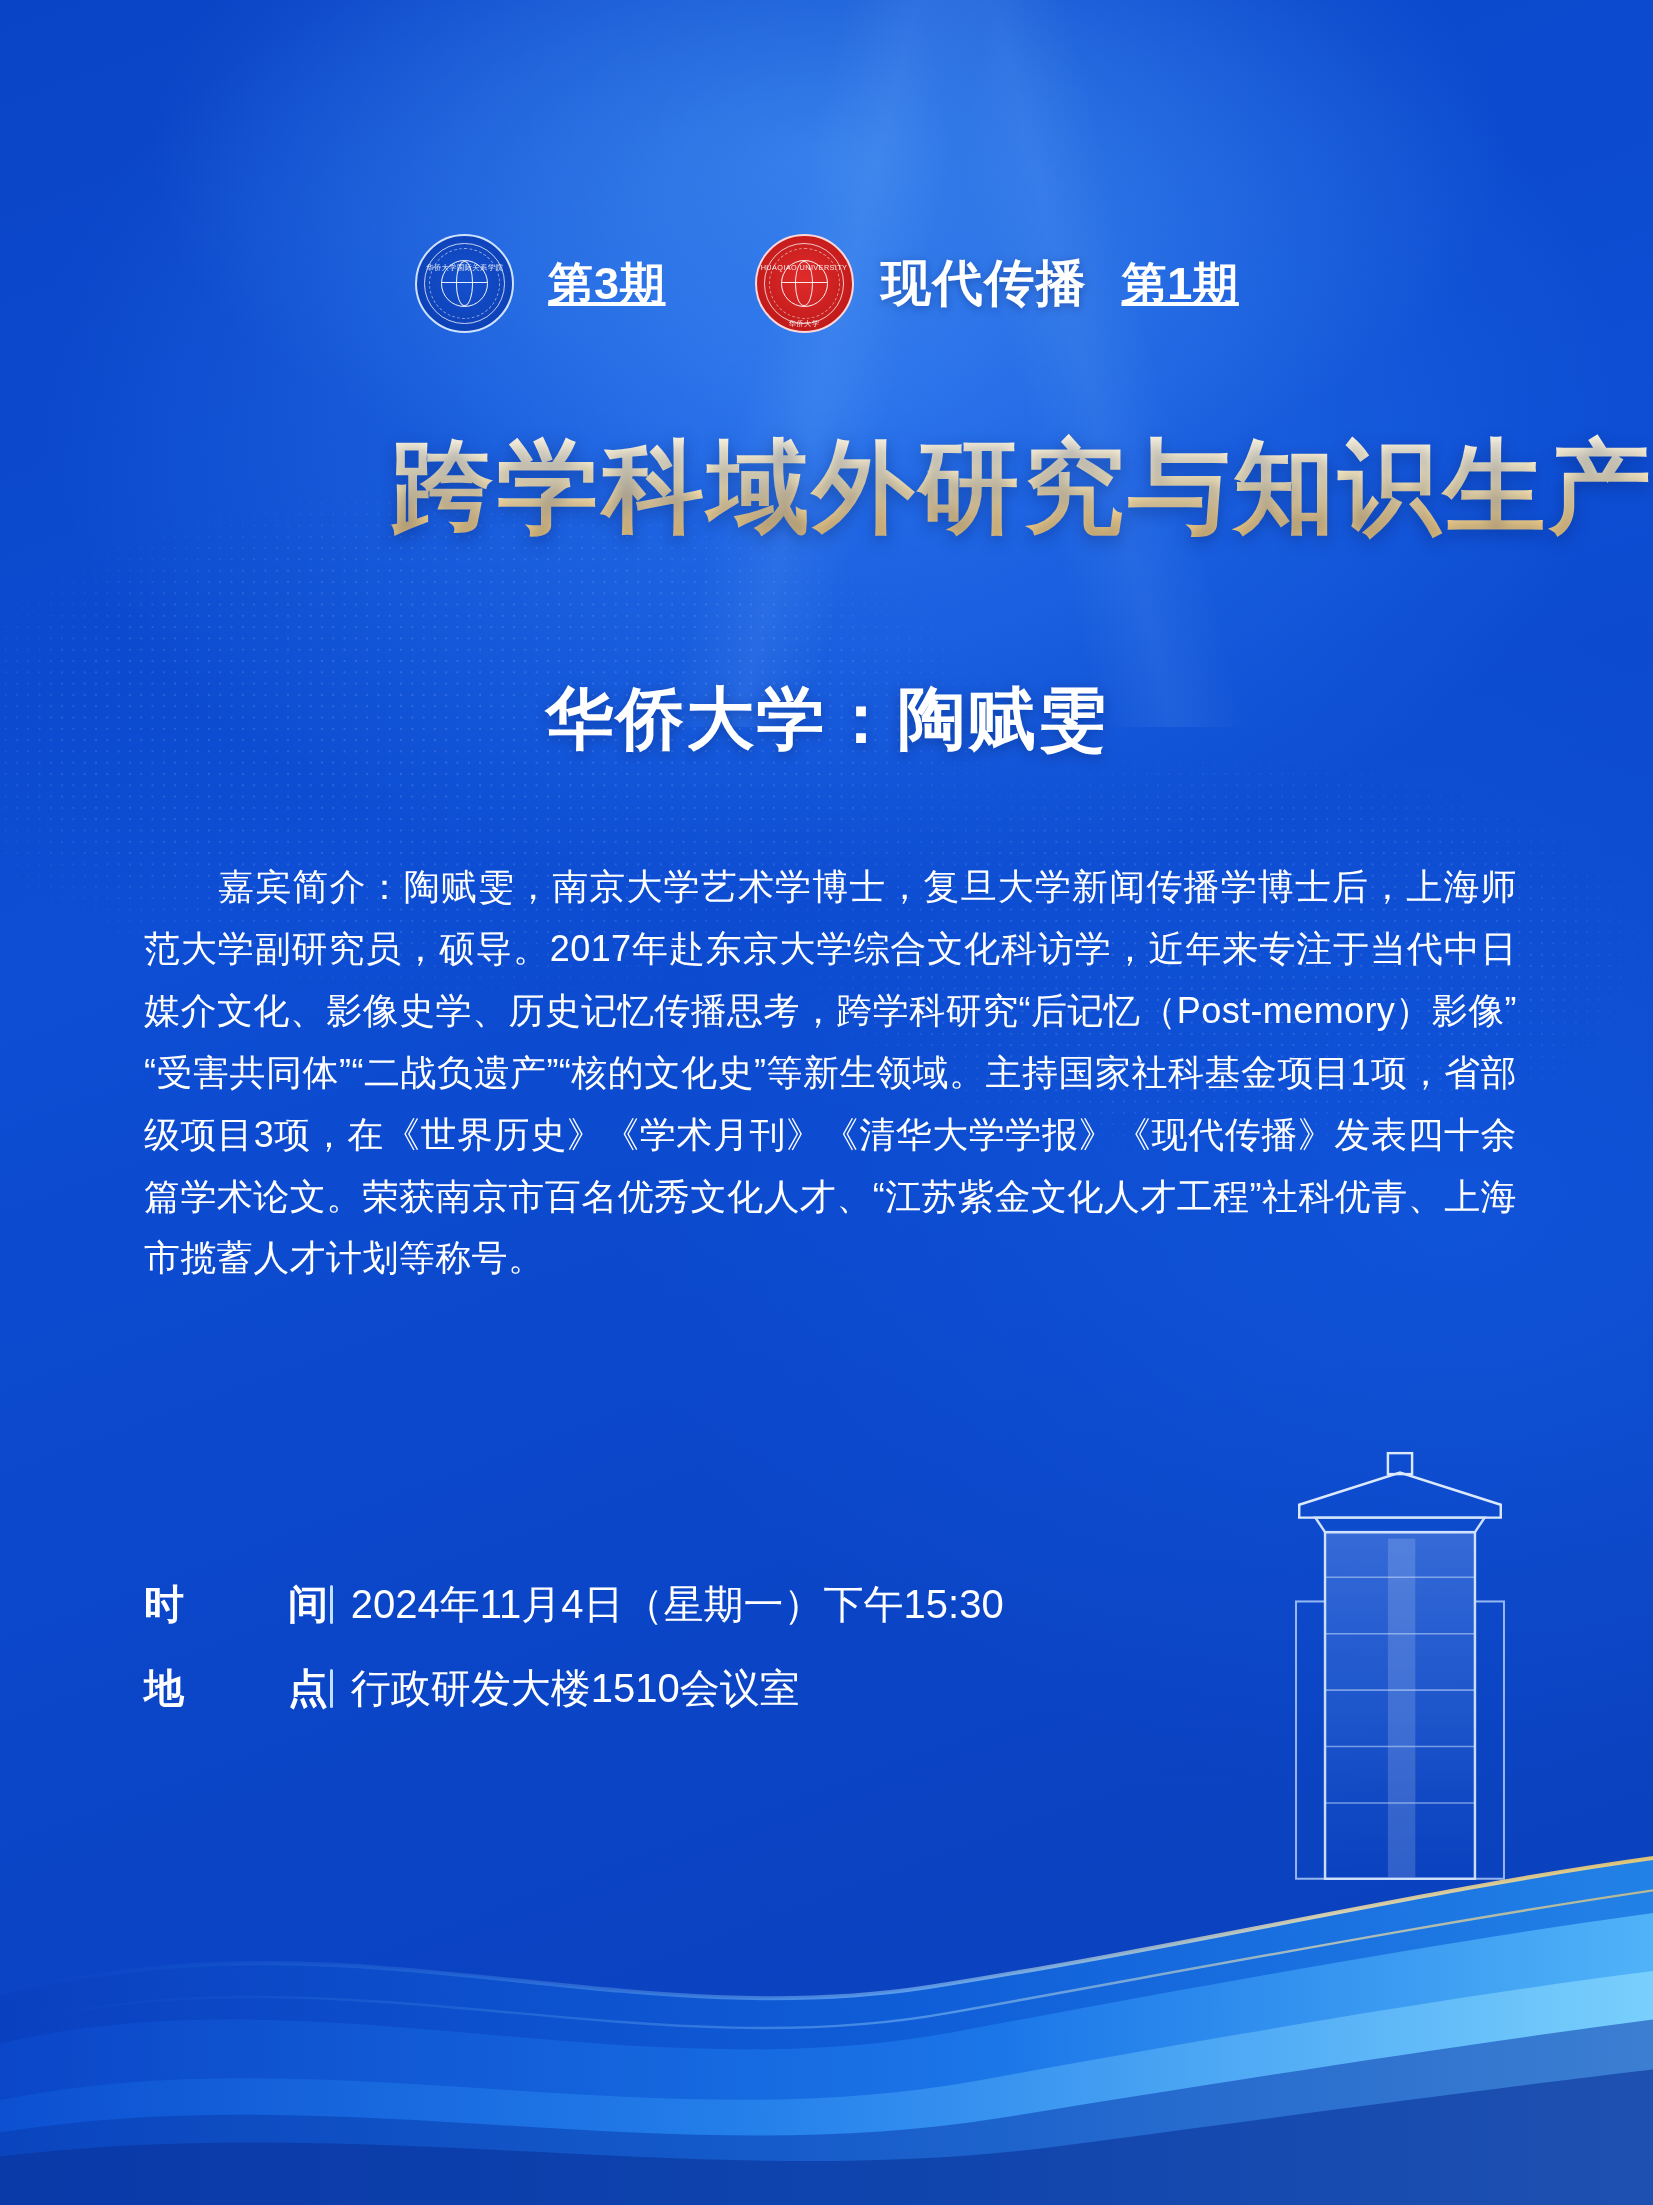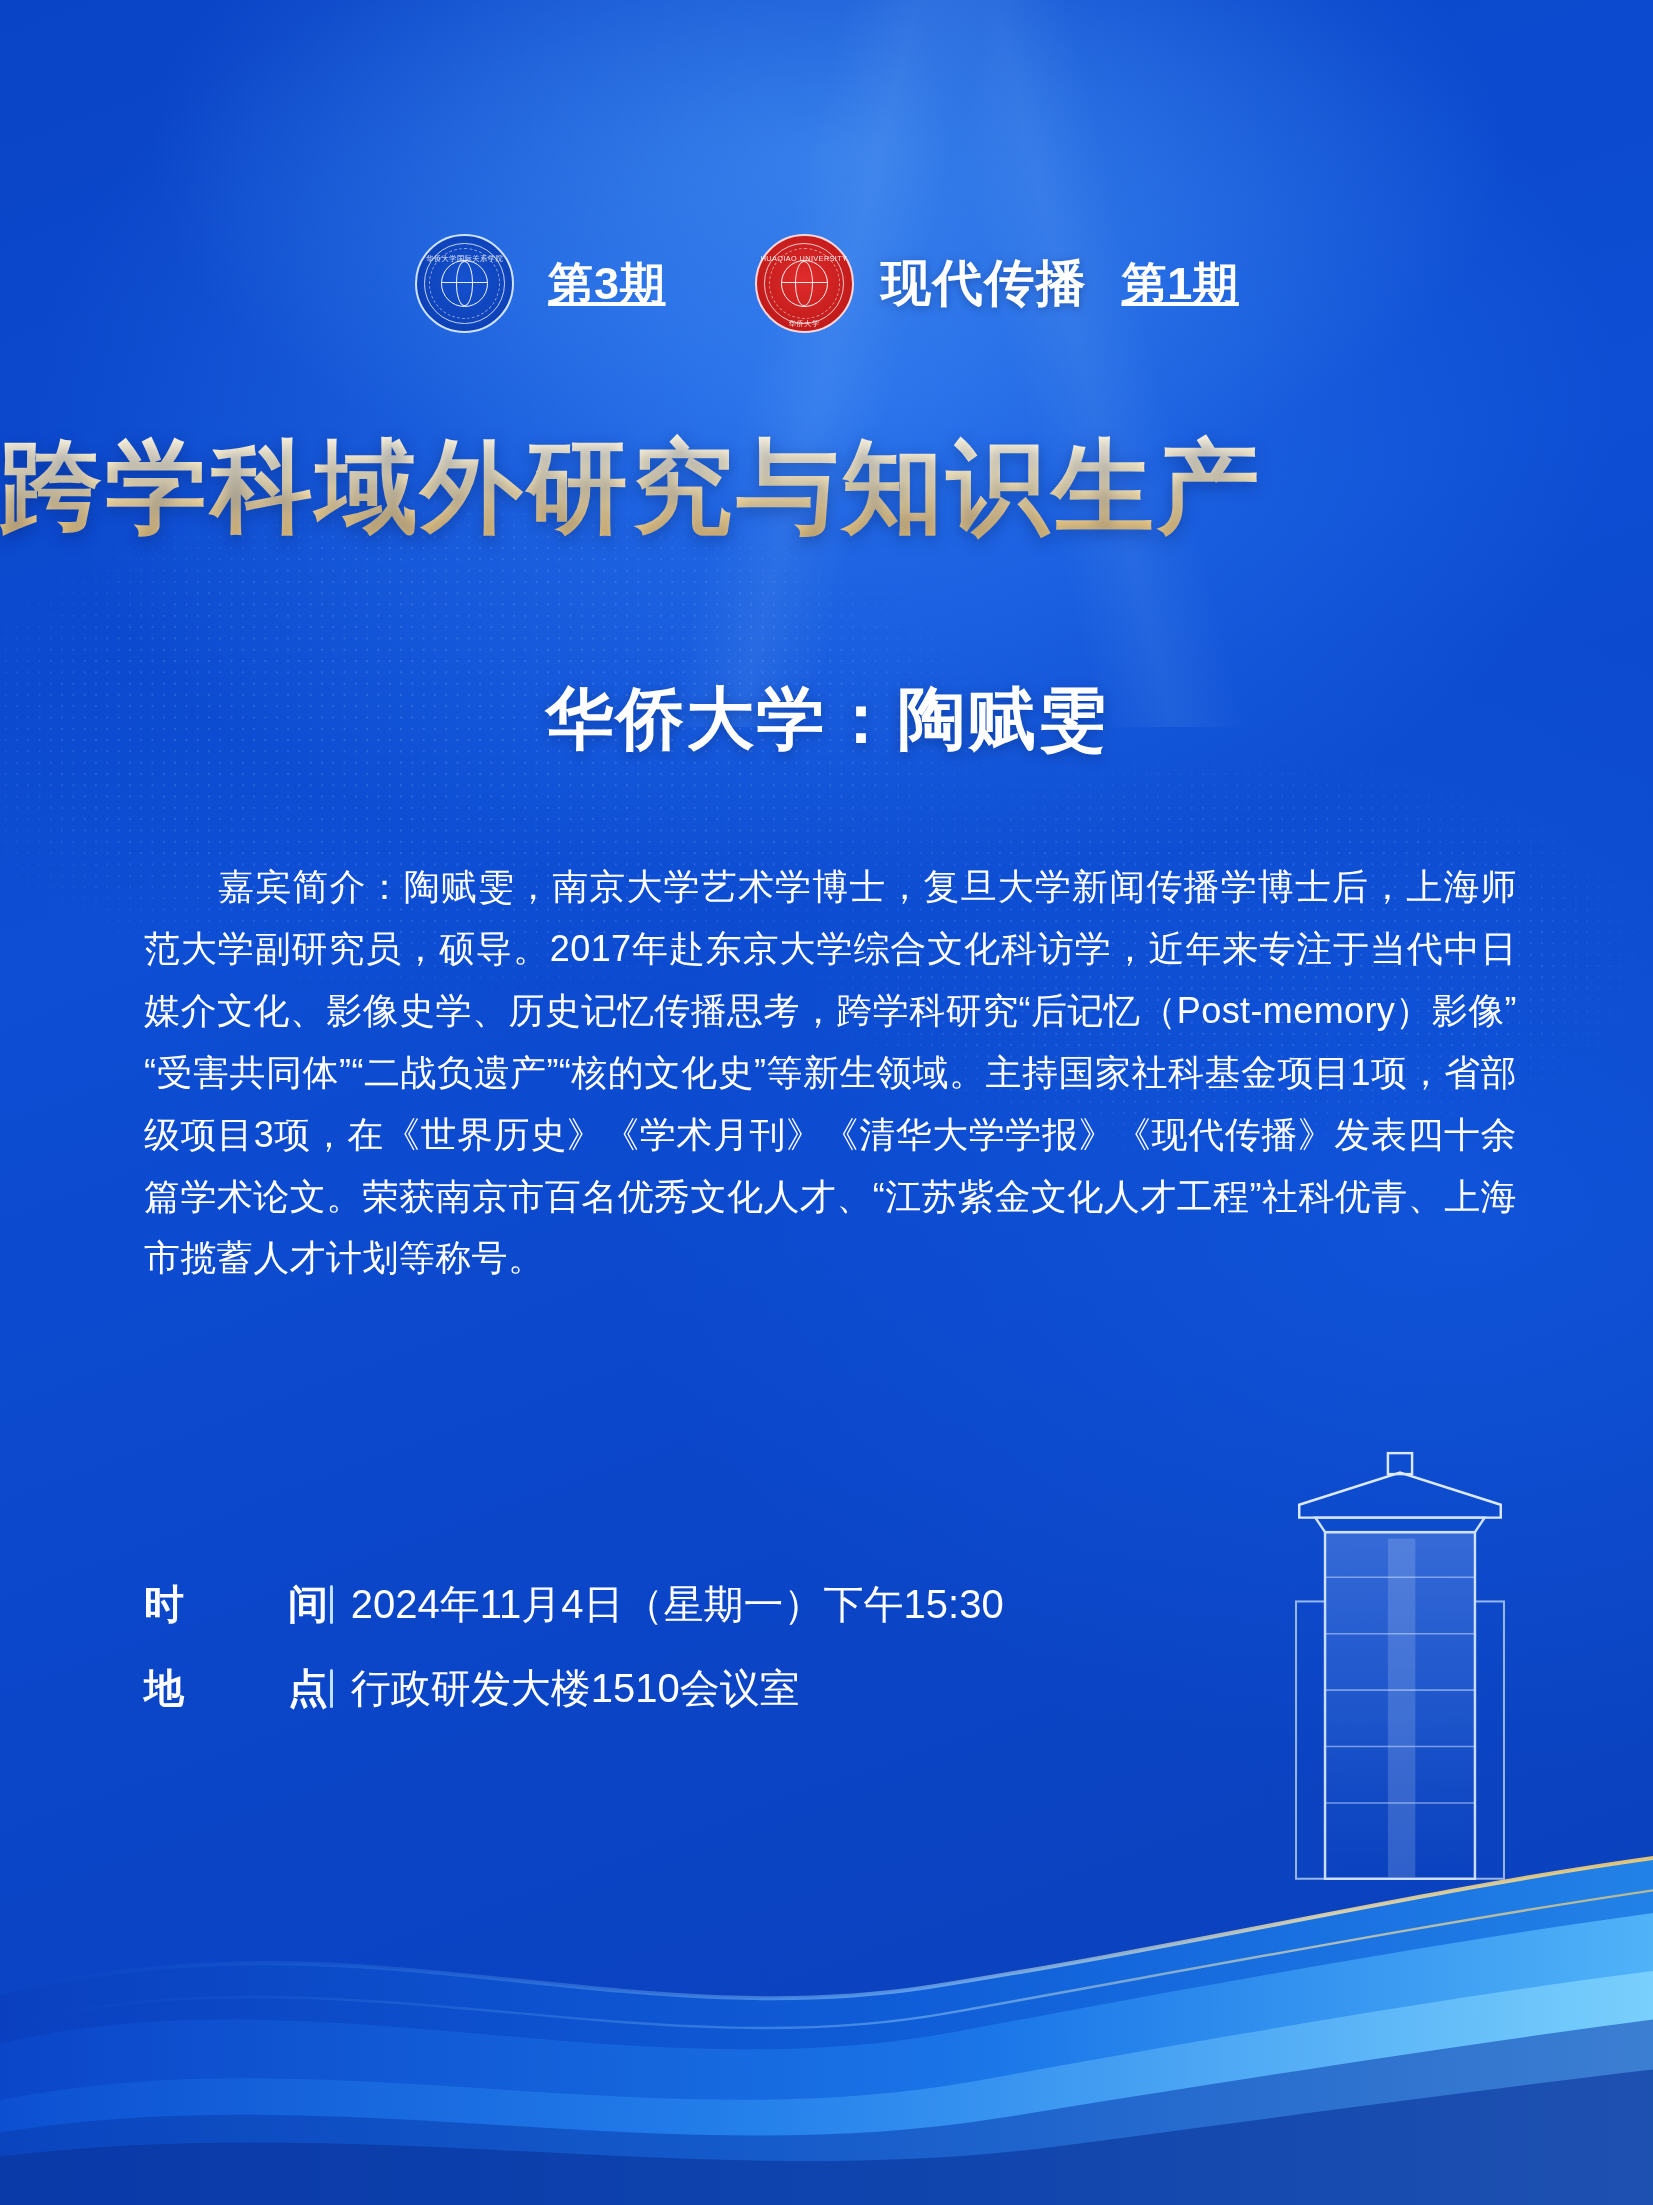--- a/index.html
+++ b/index.html
@@ -111,21 +111,21 @@
     border: 0.8px dashed rgba(255,255,255,0.55);
   }
   .logo .tinytext {
     position: absolute;
     font-size: 7.3px;
     color: rgba(255,255,255,0.9);
     letter-spacing: 0.4px;
     width: 100%;
     text-align: center;
   }
-  .logo .tinytext.top { top: 18px; }
+  .logo .tinytext.top { top: 27px; }
   .logo .tinytext.bottom { bottom: 2px; }
 
   .header-title {
     font-size: 50px;
     font-weight: bold;
     color: #ffffff;
     letter-spacing: 1.6px;
     text-shadow: 0 1.6px 8px rgba(0,20,80,0.35);
     white-space: nowrap;
   }
@@ -138,21 +138,21 @@
     margin-left: 6.5px;
     text-decoration: underline;
   }
   .header-gap { width: 34px; }
 
   
   .main-title {
     position: absolute;
     top: 420px;
     left: 0; width: 100%;
-    text-align: left;
+    text-align: right;
     font-size: 102px;
     font-weight: bold;
     letter-spacing: 3.2px;
     background: linear-gradient(180deg, #fffdf3 0%, #ffeec0 42%, #f3d08a 72%, #e7bd6b 100%);
     -webkit-background-clip: text;
     background-clip: text;
     color: transparent;
     text-shadow: 0 4.8px 14.5px rgba(0,25,90,0.35);
     font-family: Liberation Mono, monospace;
   }

